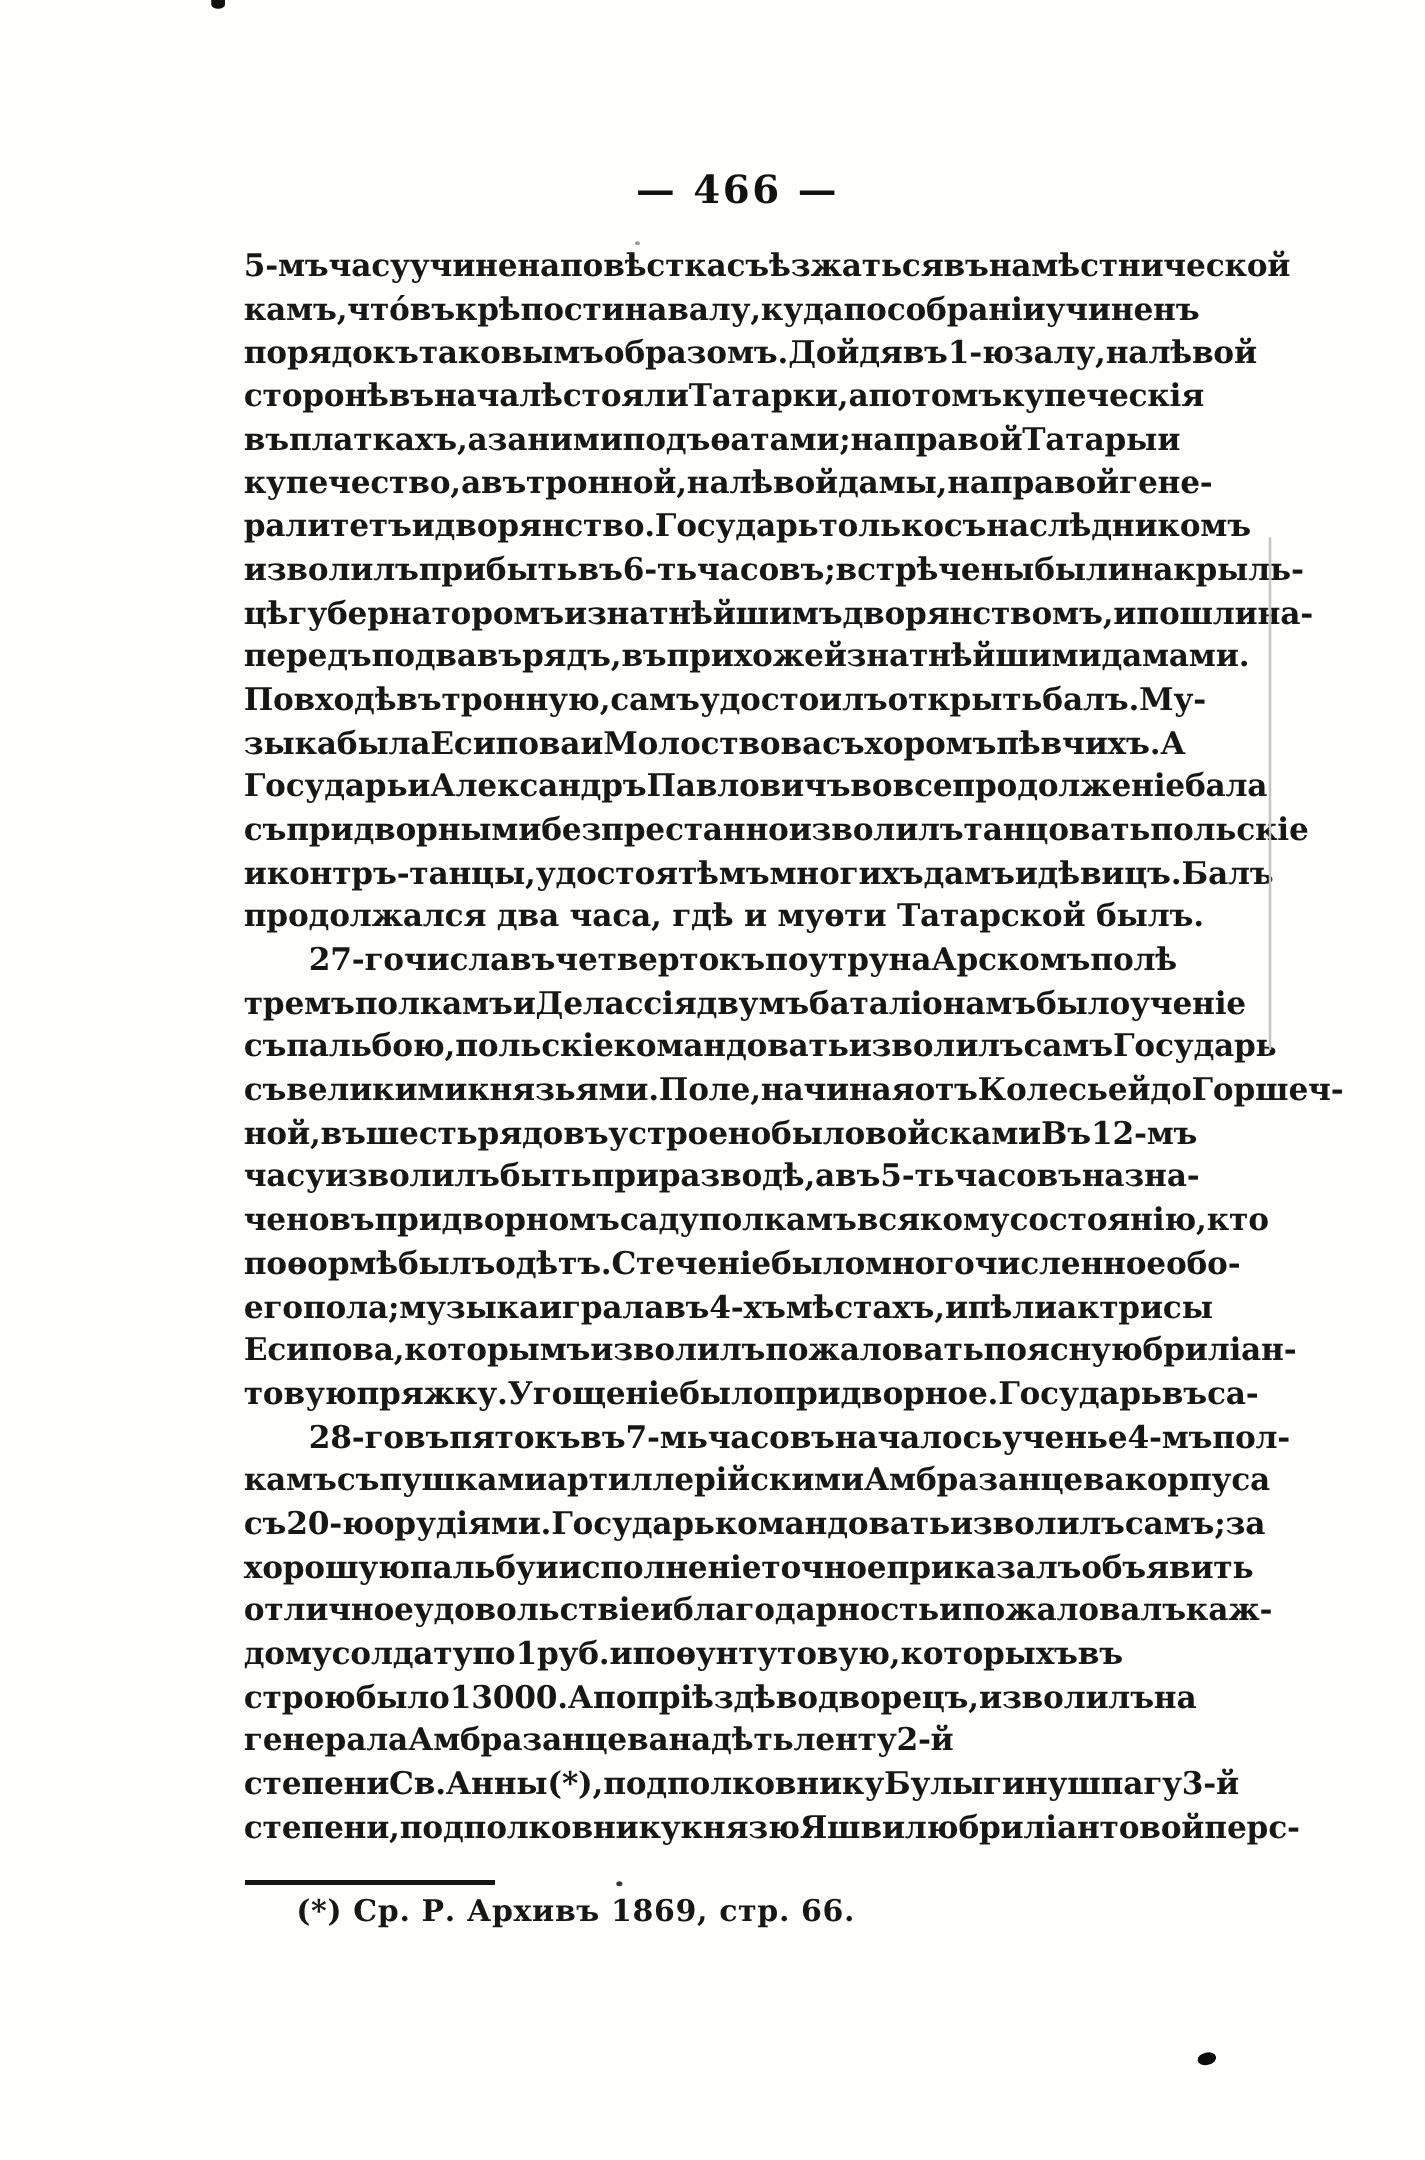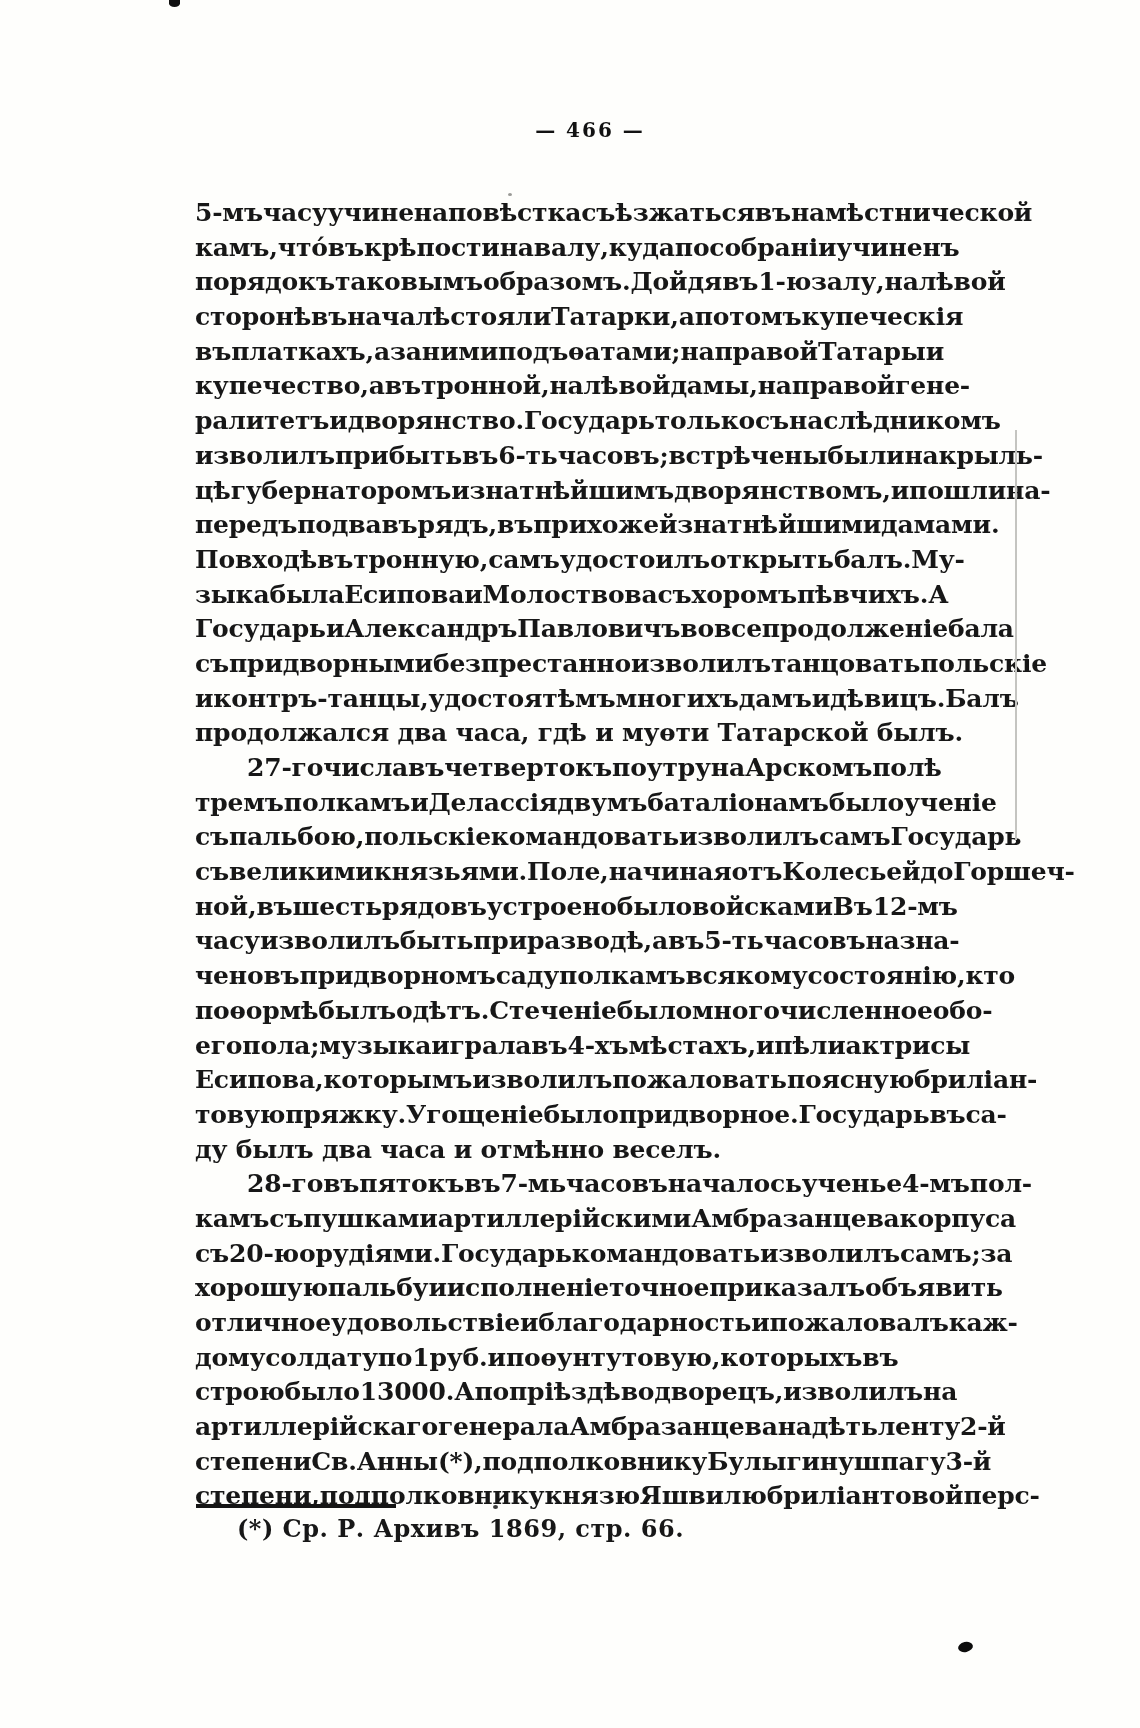--- a/index.html
+++ b/index.html
@@ -6,23 +6,23 @@
   #page{
     position:relative;
     width:1140px;height:1728px;
     background:#fefefc;
     overflow:hidden;
     font-family:"DejaVu Serif", serif;
     color:#161616;
   }
   #page-number{
     position:absolute;
-    left:195px; top:118px; width:790px;
+    left:195px; top:134px; width:790px;
     text-align:center;
-    font-size:20px; font-weight:700;
+    font-size:31px; font-weight:700;
     letter-spacing:2px;
     color:#121212;
   }
   #text-block{
     position:absolute;
     left:195px; top:196px; width:792px;
     font-size:25px; font-weight:700;
     letter-spacing:-0.2px;
     color:#171717;
   }
@@ -350,21 +350,20 @@
       <div class="line just">
         <span>товую</span>
         <span>пряжку.</span>
         <span>Угощеніе</span>
         <span>было</span>
         <span>придворное.</span>
         <span>Государь</span>
         <span>въ</span>
         <span>са-</span>
       </div>
-      <div class="line">ду былъ два часа и отмѣнно веселъ.</div>
       <div class="line indent just">
         <span>28-го</span>
         <span>въ</span>
         <span>пятокъ</span>
         <span>въ</span>
         <span>7-мь</span>
         <span>часовъ</span>
         <span>началось</span>
         <span>ученье</span>
         <span>4-мъ</span>
@@ -425,21 +424,20 @@
         <span>13000.</span>
         <span>А</span>
         <span>по</span>
         <span>пріѣздѣ</span>
         <span>во</span>
         <span>дворецъ,</span>
         <span>изволилъ</span>
         <span>на</span>
       </div>
       <div class="line just">
-        <span>артиллерійскаго</span>
         <span>генерала</span>
         <span>Амбразанцева</span>
         <span>надѣть</span>
         <span>ленту</span>
         <span>2-й</span>
       </div>
       <div class="line just">
         <span>степени</span>
         <span>Св.</span>
         <span>Анны</span>

